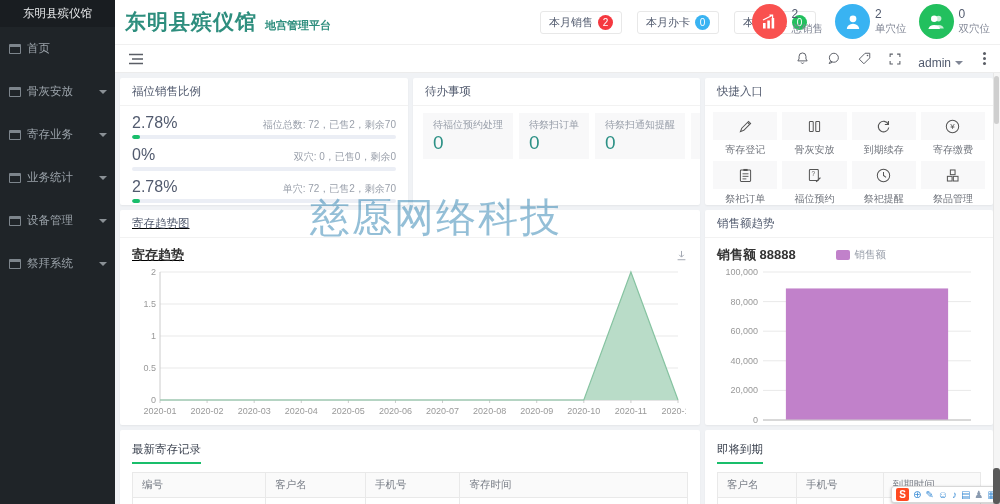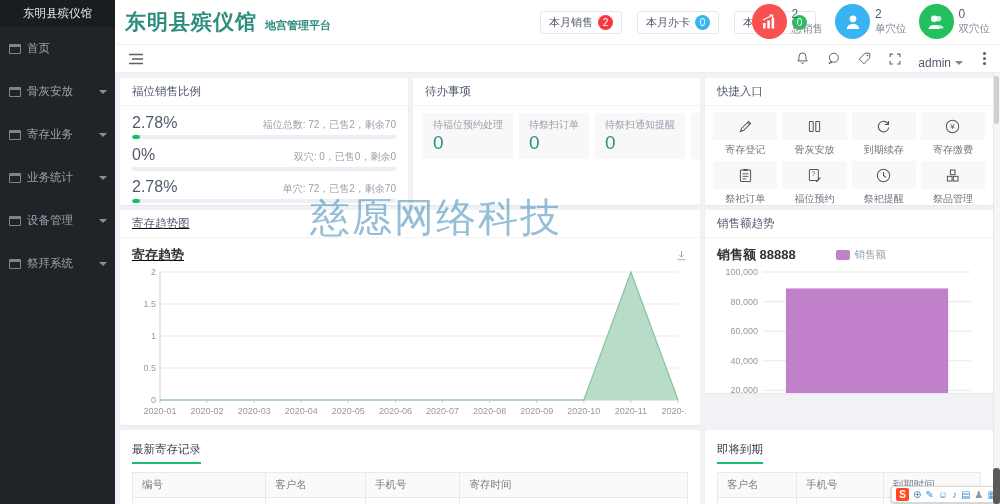--- a/index.html
+++ b/index.html
@@ -64,21 +64,21 @@
   .todo-lbl { font-size:10px; color:#9aa0ab; white-space:nowrap; overflow:hidden; }
   .todo-val { font-size:19px; color:#2d9186; line-height:1.2; }
 
   .quick-body { padding:6px 8px; display:grid; grid-template-columns:repeat(4,1fr); gap:4px 5px; }
   .quick-cell { text-align:center; cursor:pointer; }
   .quick-ic { background:#f8f8f9; height:28px; display:flex; align-items:center; justify-content:center; }
   .quick-lbl { font-size:10px; color:#71757d; margin-top:3px; white-space:nowrap; }
 
   
   .c-dep { left:5px; top:137px; width:580px; height:215px;text-decoration:underline; }
-  .c-sales { left:590px; top:137px; width:288px; height:183px; }
+  .c-sales { left:590px; top:137px; width:288px; height:215px; }
   .chart-body { padding:5px 12px; }
   .chart-title-row { display:flex; align-items:center; justify-content:space-between; margin:3px 0 2px; }
   .chart-title { font-size:13px; font-weight:bold; color:#333; }
   .legend { display:flex; align-items:center; gap:5px; margin-right:95px; }
   .legend-sw { width:14px; height:10px; border-radius:2px; background:#c181ca; }
   .legend-lbl { font-size:10.5px; color:#9aa0ab; }
 
   
   .c-latest { left:5px; top:357px; width:580px; height:120px; }
   .c-expire { left:590px; top:357px; width:288px; height:120px; }

